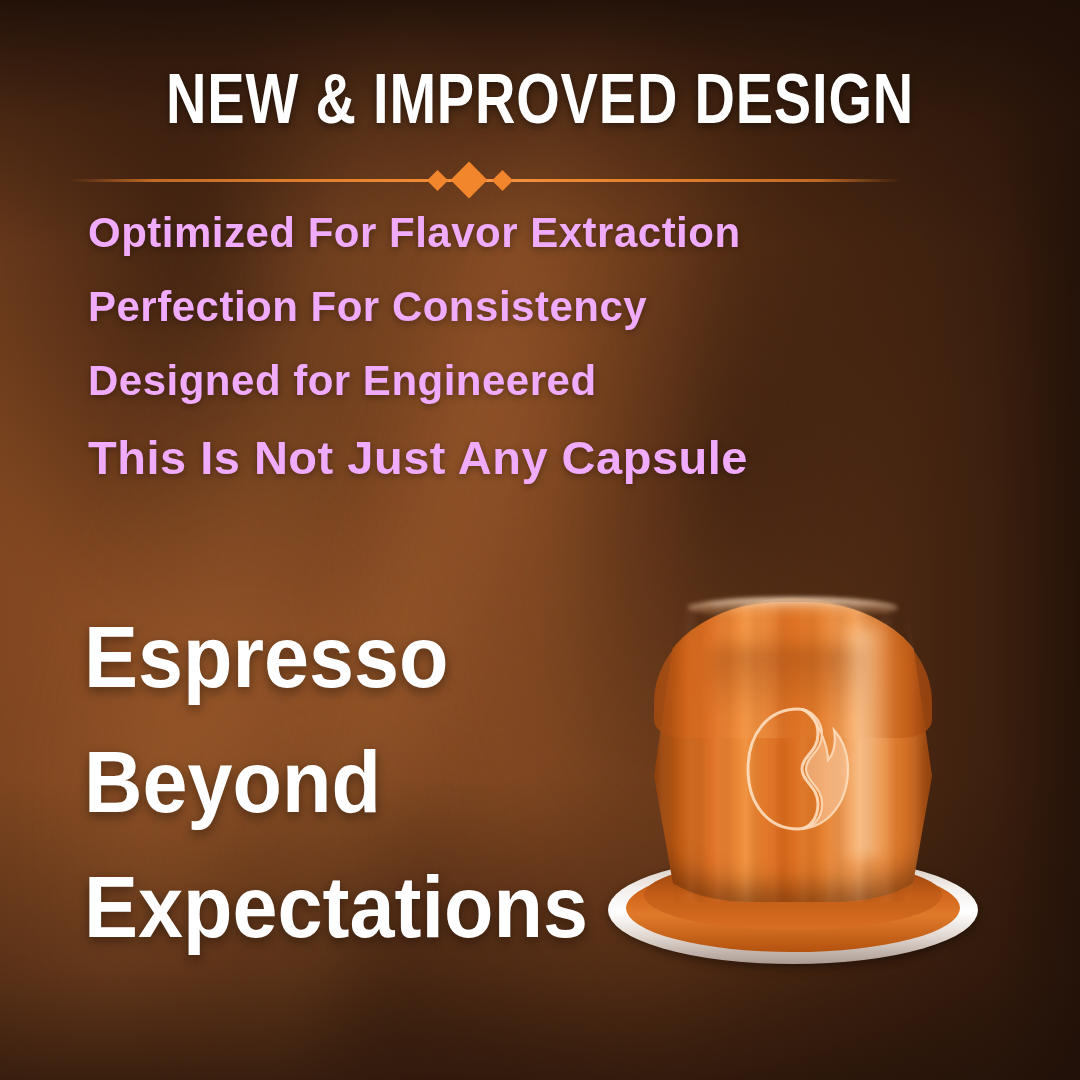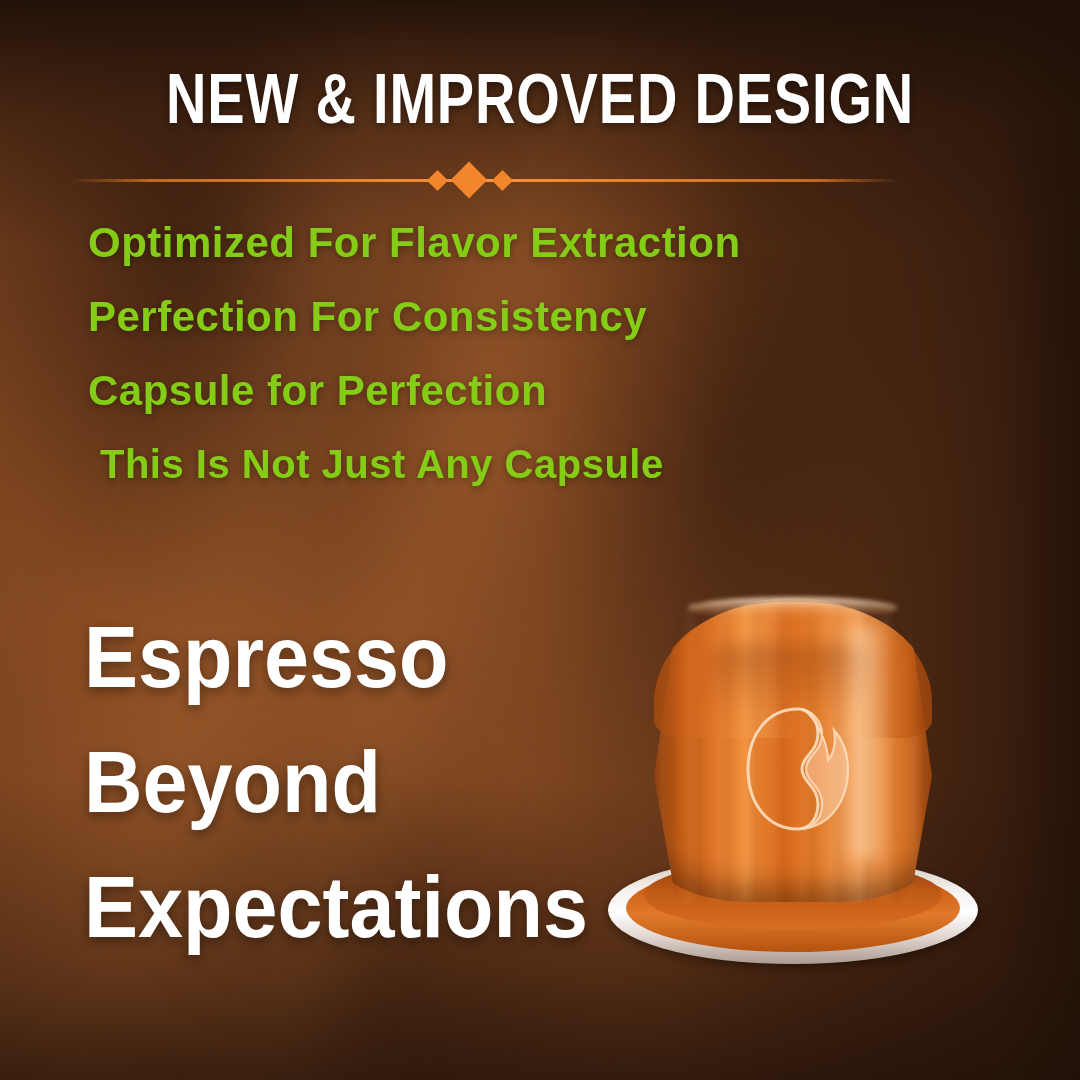--- a/index.html
+++ b/index.html
@@ -129,34 +129,34 @@
     transform: rotate(45deg);
   }
   .dia-big { width: 26px; height: 26px; left: 386px; top: -1px; }
   .dia-sm-l { width: 15px; height: 15px; left: 360px; top: 5px; }
   .dia-sm-r { width: 15px; height: 15px; left: 425px; top: 5px; }
 
   
   .features {
     position: absolute;
     left: 88px;
-    top: 222px;
-    color: #84cc16;
+    top: 212px;
+    color: #f0abfc;
   }
   .feature {
     font-family: "Liberation Sans Narrow", "Liberation Sans", sans-serif;
     font-weight: bold;
     font-size: 42px;
     line-height: 1.0;
     margin-bottom: 32px;
     letter-spacing: 0.5px;
     text-shadow: 0 2px 7px rgba(0,0,0,0.35);
     white-space: nowrap;
   }
-  .feature.lg { font-size: 40px; margin-bottom: 0; margin-left: 12px; }
+  .feature.lg { font-size: 47px; margin-bottom: 0; }
 
   
   .slogan {
     position: absolute;
     left: 84px;
     top: 594px;
     color: #ffffff;
     font-family: "Liberation Sans Narrow", "Liberation Sans", sans-serif;
     font-weight: bold;
     font-size: 88px;
@@ -310,21 +310,21 @@
   <div class="divider">
     <div class="divider-line"></div>
     <div class="dia dia-sm-l"></div>
     <div class="dia dia-big"></div>
     <div class="dia dia-sm-r"></div>
   </div>
 
   <div class="features">
     <div class="feature">Optimized For Flavor Extraction</div>
     <div class="feature">Perfection For Consistency</div>
-    <div class="feature">Capsule for Perfection</div>
+    <div class="feature">Designed for Engineered</div>
     <div class="feature lg">This Is Not Just Any Capsule</div>
   </div>
 
   <div class="slogan">
     <div>Espresso</div>
     <div>Beyond</div>
     <div>Expectations</div>
   </div>
 
   <div class="capsule-wrap">

